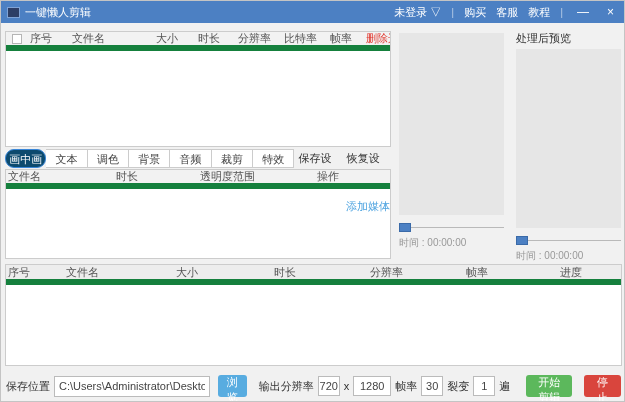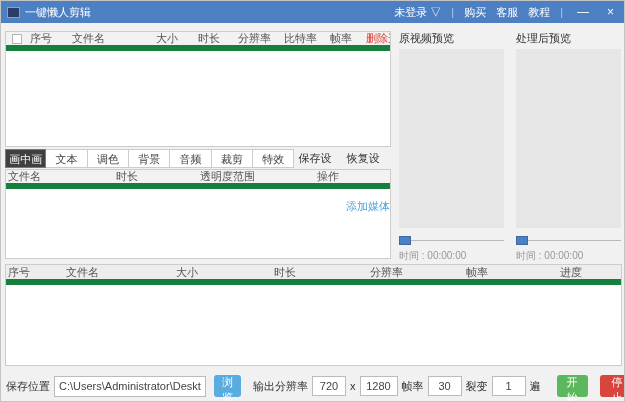--- a/index.html
+++ b/index.html
@@ -25,21 +25,21 @@
   .ft-c1{width:42px;} .ft-c2{width:84px;} .ft-c3{width:42px;} .ft-c4{width:40px;}
   .ft-c5{width:46px;} .ft-c6{width:46px;} .ft-c7{width:36px;}
   .delete-col { flex:1; text-align:right; padding-right:8px; color:#e0342b; }
   .drop-zone { height:95px; display:flex; align-items:center; justify-content:center; }
   .drop-hint { color:#c9c9c9; font-size:14px; }
 
   
   .tabs-row { position:absolute; left:4px; top:147px; width:386px; height:20px; display:flex; align-items:flex-end; }
   .tab { width:45px; height:19px; line-height:18px; text-align:center; background:#fff; border:1px solid #ccc; border-left:none; color:#444; }
   .tab:first-child { border-left:1px solid #ccc; }
-  .tab.active { background:#404040; border-color:#3a87d8; color:#fff; border-radius:0; }
+  .tab.active { background:#0c4a6e; border-color:#3a87d8; color:#fff; border-radius:9px; }
   .tabs-spacer { flex:1; }
   .settings-btn { padding:0 4px; height:19px; line-height:18px; color:#333; }
 
   
   .media-panel { position:absolute; left:4px; top:168px; width:386px; height:90px; background:#fff; border:1px solid #ccc; }
   .mt-c1{width:108px; padding-left:16px;} .mt-c2{width:84px;} .mt-c3{width:86px;} .mt-c4{width:68px;} .mt-c5{flex:1; text-align:center;}
   .add-media { display:block; text-align:right; margin-top:10px; color:#4da3e0; }
 
   
   .preview-panel { position:absolute; left:398px; top:30px; width:222px; height:232px; display:flex; justify-content:space-between; }
@@ -56,21 +56,21 @@
   .task-panel .thead { background:#ededed; height:20px; }
   .tt-c1{width:58px; padding-left:16px;} .tt-c2{width:110px;} .tt-c3{width:98px;} .tt-c4{width:96px;}
   .tt-c5{width:96px;} .tt-c6{width:94px;} .tt-c7{flex:1;}
 
   
   .bottom-bar { position:absolute; left:0; top:368px; width:625px; height:34px; display:flex; align-items:center; padding:0 5px; gap:4px; }
   .bb-label { white-space:nowrap; color:#333; }
   .path-input { width:258px; height:21px; border:1px solid #bbb; background:#fff; font-size:11px; padding:0 4px; font-family:"Liberation Sans", sans-serif; color:#444; }
   .btn { height:22px; border:none; border-radius:3px; color:#fff; font-size:11px; padding:0 8px; font-family:"Liberation Sans", sans-serif; }
   .browse-btn { background:#58ace0; margin-left:4px; margin-right:8px; }
-  .num-input { width:34px; height:20px; border:1px solid #bbb; background:#fff; font-size:11px; text-align:center; font-family:"Liberation Sans", sans-serif; color:#444; }
+  .num-input { width:22px; height:20px; border:1px solid #bbb; background:#fff; font-size:11px; text-align:center; font-family:"Liberation Sans", sans-serif; color:#444; }
   .num-wide { width:38px; }
   .start-btn { background:#5cb85c; margin-left:12px; padding:0 10px; }
   .stop-btn { background:#d9453d; margin-left:8px; padding:0 12px; }
 </style>
 </head>
 <body>
 
 <div class="window">
 
   <div class="titlebar">
@@ -125,21 +125,20 @@
       <span class="cell mt-c1">文件名</span>
       <span class="cell mt-c2">时长</span>
       <span class="cell mt-c4">透明度范围</span>
       <span class="cell mt-c5">操作</span>
     </div>
     <a class="add-media">添加媒体</a>
   </div>
 
   <div class="preview-panel">
     <div class="preview-col">
-      <span class="preview-label">原视频预览</span>
       <div class="preview-box"></div>
       <div class="slider">
         <div class="slider-track"></div>
         <div class="slider-handle"></div>
       </div>
       <span class="time-label">时间 : 00:00:00</span>
     </div>
     <div class="preview-col">
       <span class="preview-label">处理后预览</span>
       <div class="preview-box"></div>

